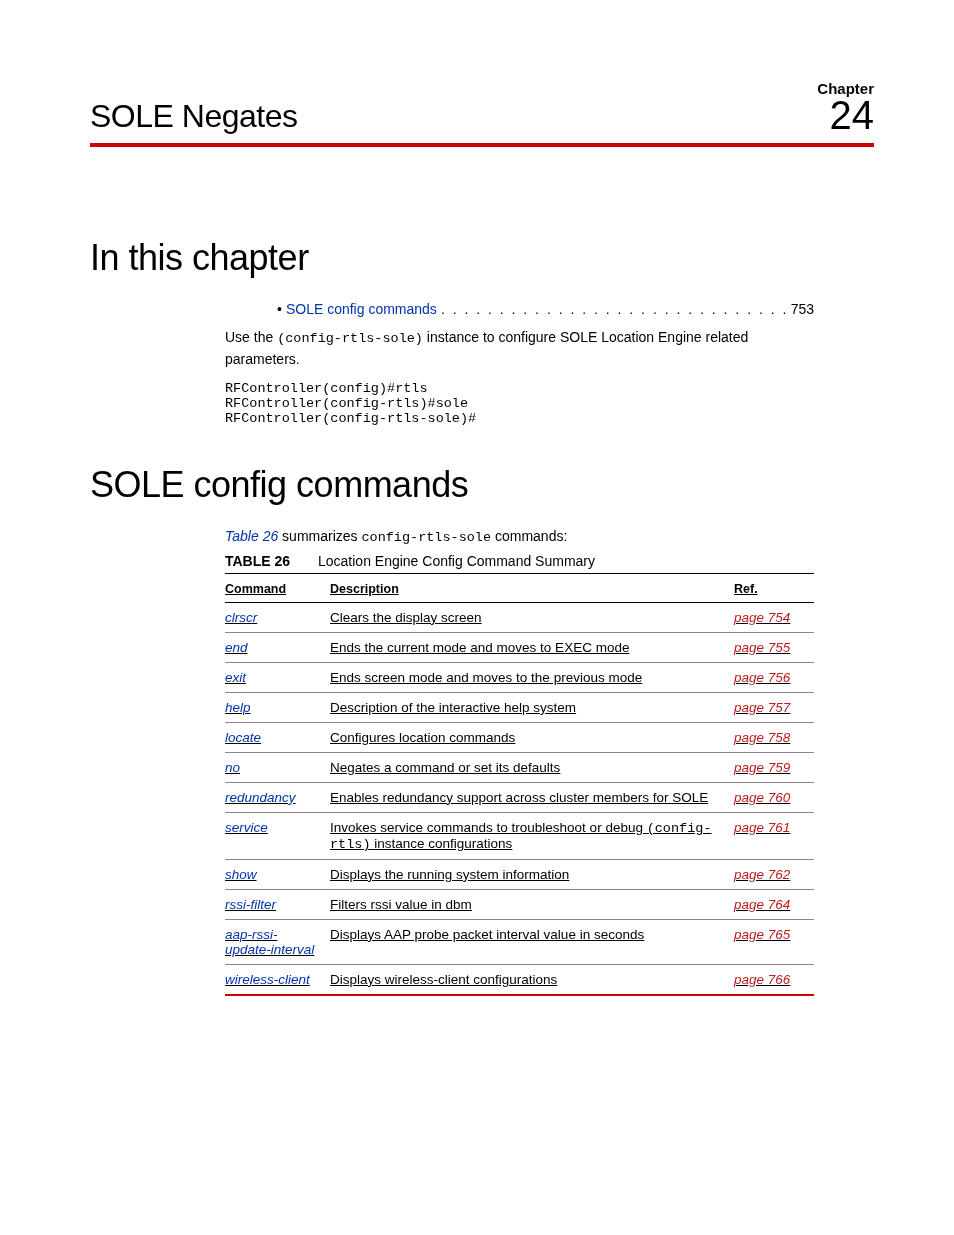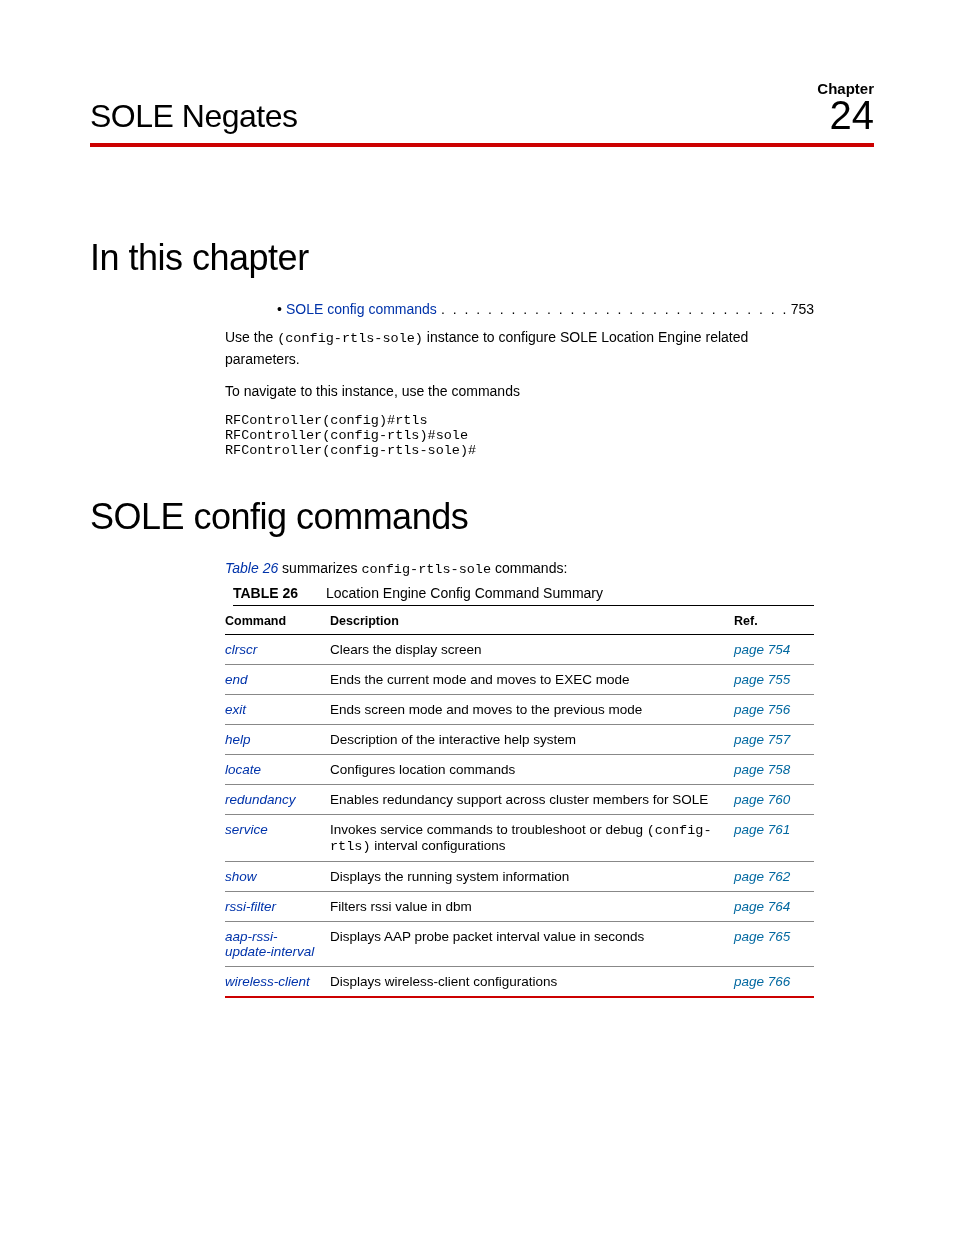--- a/index.html
+++ b/index.html
@@ -83,48 +83,48 @@
       white-space: pre;
     }
     .table-ref { color: #0033aa; font-style: italic; }
     .summ-line { font-size: 14px; margin-bottom: 8px; }
     .summ-line .mono { font-style: normal; }
     .table-caption {
       font-size: 14px;
       margin-bottom: 2px;
       border-bottom: 1px solid #000;
       padding-bottom: 4px;
-      margin-left: 8px;
     }
     .table-caption .tlabel { font-weight: bold; margin-right: 24px; }
     table.cmd-table {
       width: 100%;
       border-collapse: collapse;
       font-size: 13.5px;
+      text-decoration: underline;
     }
     table.cmd-table th {
       text-align: left;
       font-weight: bold;
       font-size: 12.5px;
       padding: 6px 8px 6px 0;
       border-bottom: 1px solid #000;
     }
     table.cmd-table td {
       padding: 7px 8px 7px 0;
       vertical-align: top;
       border-bottom: 1px solid #888;
     }
     table.cmd-table td.cmd {
       width: 105px;
       color: #0033aa;
       font-style: italic;
     }
     table.cmd-table td.ref {
       width: 80px;
-      color: #0369a1;
+      color: #b91c1c;
       font-style: italic;
       white-space: nowrap;
     }
     table.cmd-table tr:last-child td {
       border-bottom: 2px solid #cc0000;
     }
   </style>
 </head>
 <body>
 
@@ -143,21 +143,20 @@
     <span class="toc-bullet">•</span>
     <span class="toc-link">SOLE config commands</span>
     <span class="toc-dots"> . . . . . . . . . . . . . . . . . . . . . . . . . . . . . . . . . . . . . . . . .</span>
     <span class="toc-page">753</span>
   </div>
 
   <p class="body-text">
     <span>Use the </span><span class="mono">(config-rtls-sole)</span><span> instance to configure SOLE Location Engine related parameters.</span>
   </p>
 
-  <p class="body-text">To navigate to this instance, use the commands</p>
 
   <div class="mono code-block">RFController(config)#rtls
 RFController(config-rtls)#sole
 RFController(config-rtls-sole)#</div>
 </div>
 
 <h2 class="section">SOLE config commands</h2>
 
 <div class="content-indent">
   <p class="summ-line">
@@ -197,27 +196,32 @@
           <td class="cmd">help</td>
           <td>Description of the interactive help system</td>
           <td class="ref">page 757</td>
         </tr>
         <tr>
           <td class="cmd">locate</td>
           <td>Configures location commands</td>
           <td class="ref">page 758</td>
         </tr>
         <tr>
+          <td class="cmd">no</td>
+          <td>Negates a command or set its defaults</td>
+          <td class="ref">page 759</td>
+        </tr>
+        <tr>
           <td class="cmd">redundancy</td>
           <td>Enables redundancy support across cluster members for SOLE</td>
           <td class="ref">page 760</td>
         </tr>
         <tr>
           <td class="cmd">service</td>
-          <td><span>Invokes service commands to troubleshoot or debug </span><span class="mono">(config-rtls)</span><span> interval configurations</span></td>
+          <td><span>Invokes service commands to troubleshoot or debug </span><span class="mono">(config-rtls)</span><span> instance configurations</span></td>
           <td class="ref">page 761</td>
         </tr>
         <tr>
           <td class="cmd">show</td>
           <td>Displays the running system information</td>
           <td class="ref">page 762</td>
         </tr>
         <tr>
           <td class="cmd">rssi-filter</td>
           <td>Filters rssi value in dbm</td>

